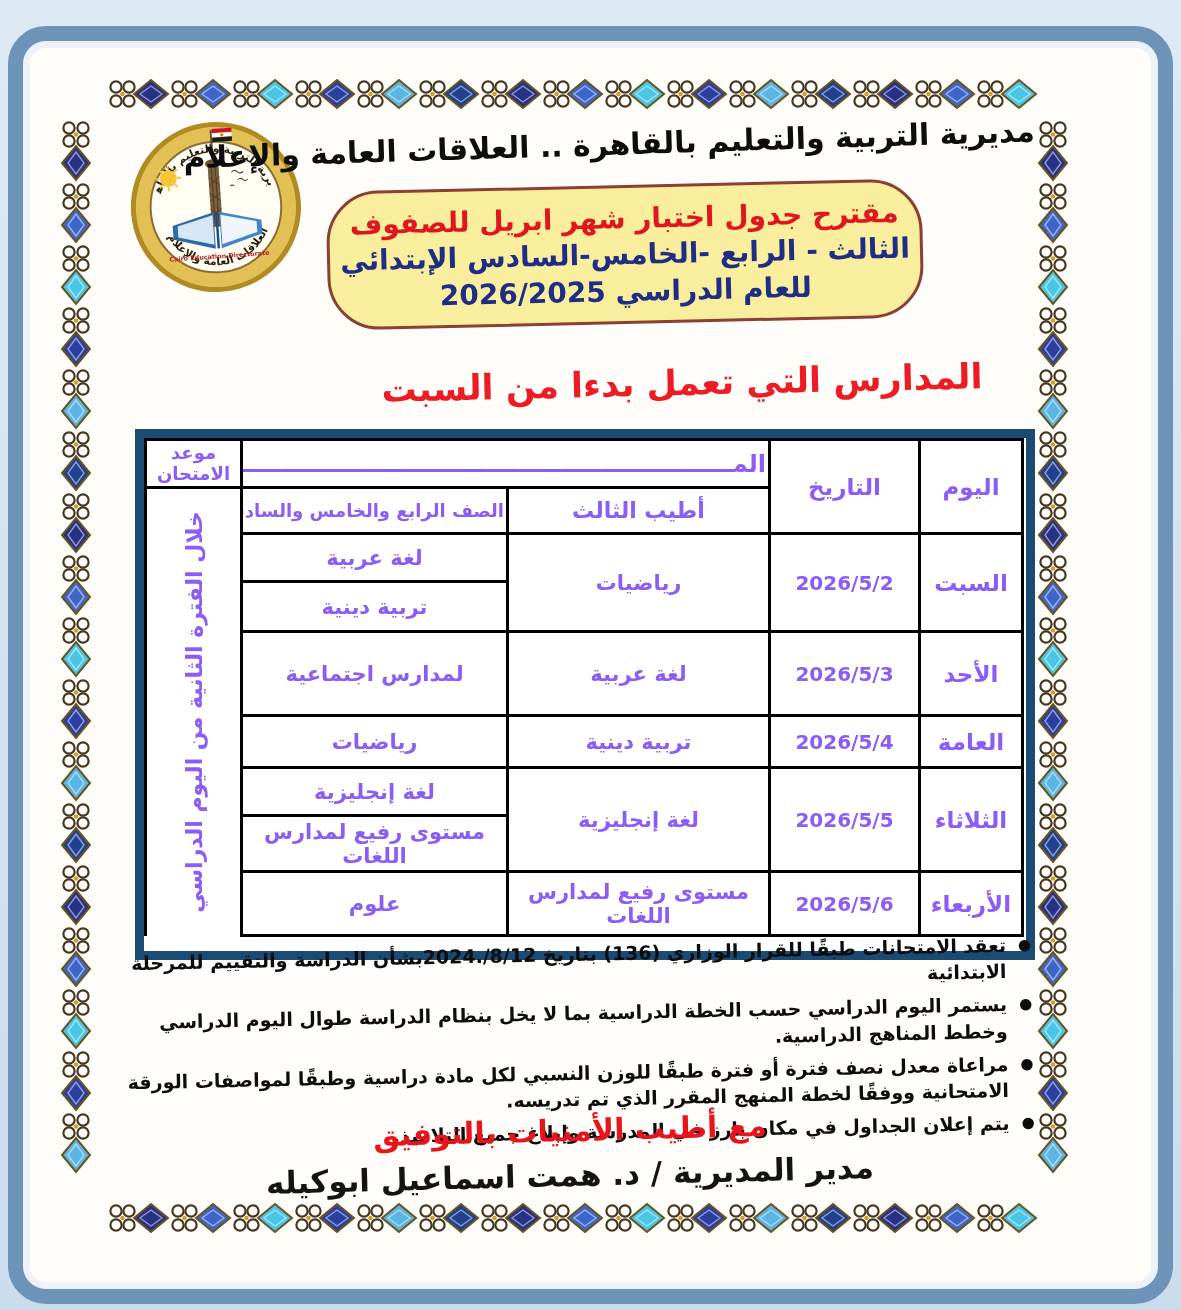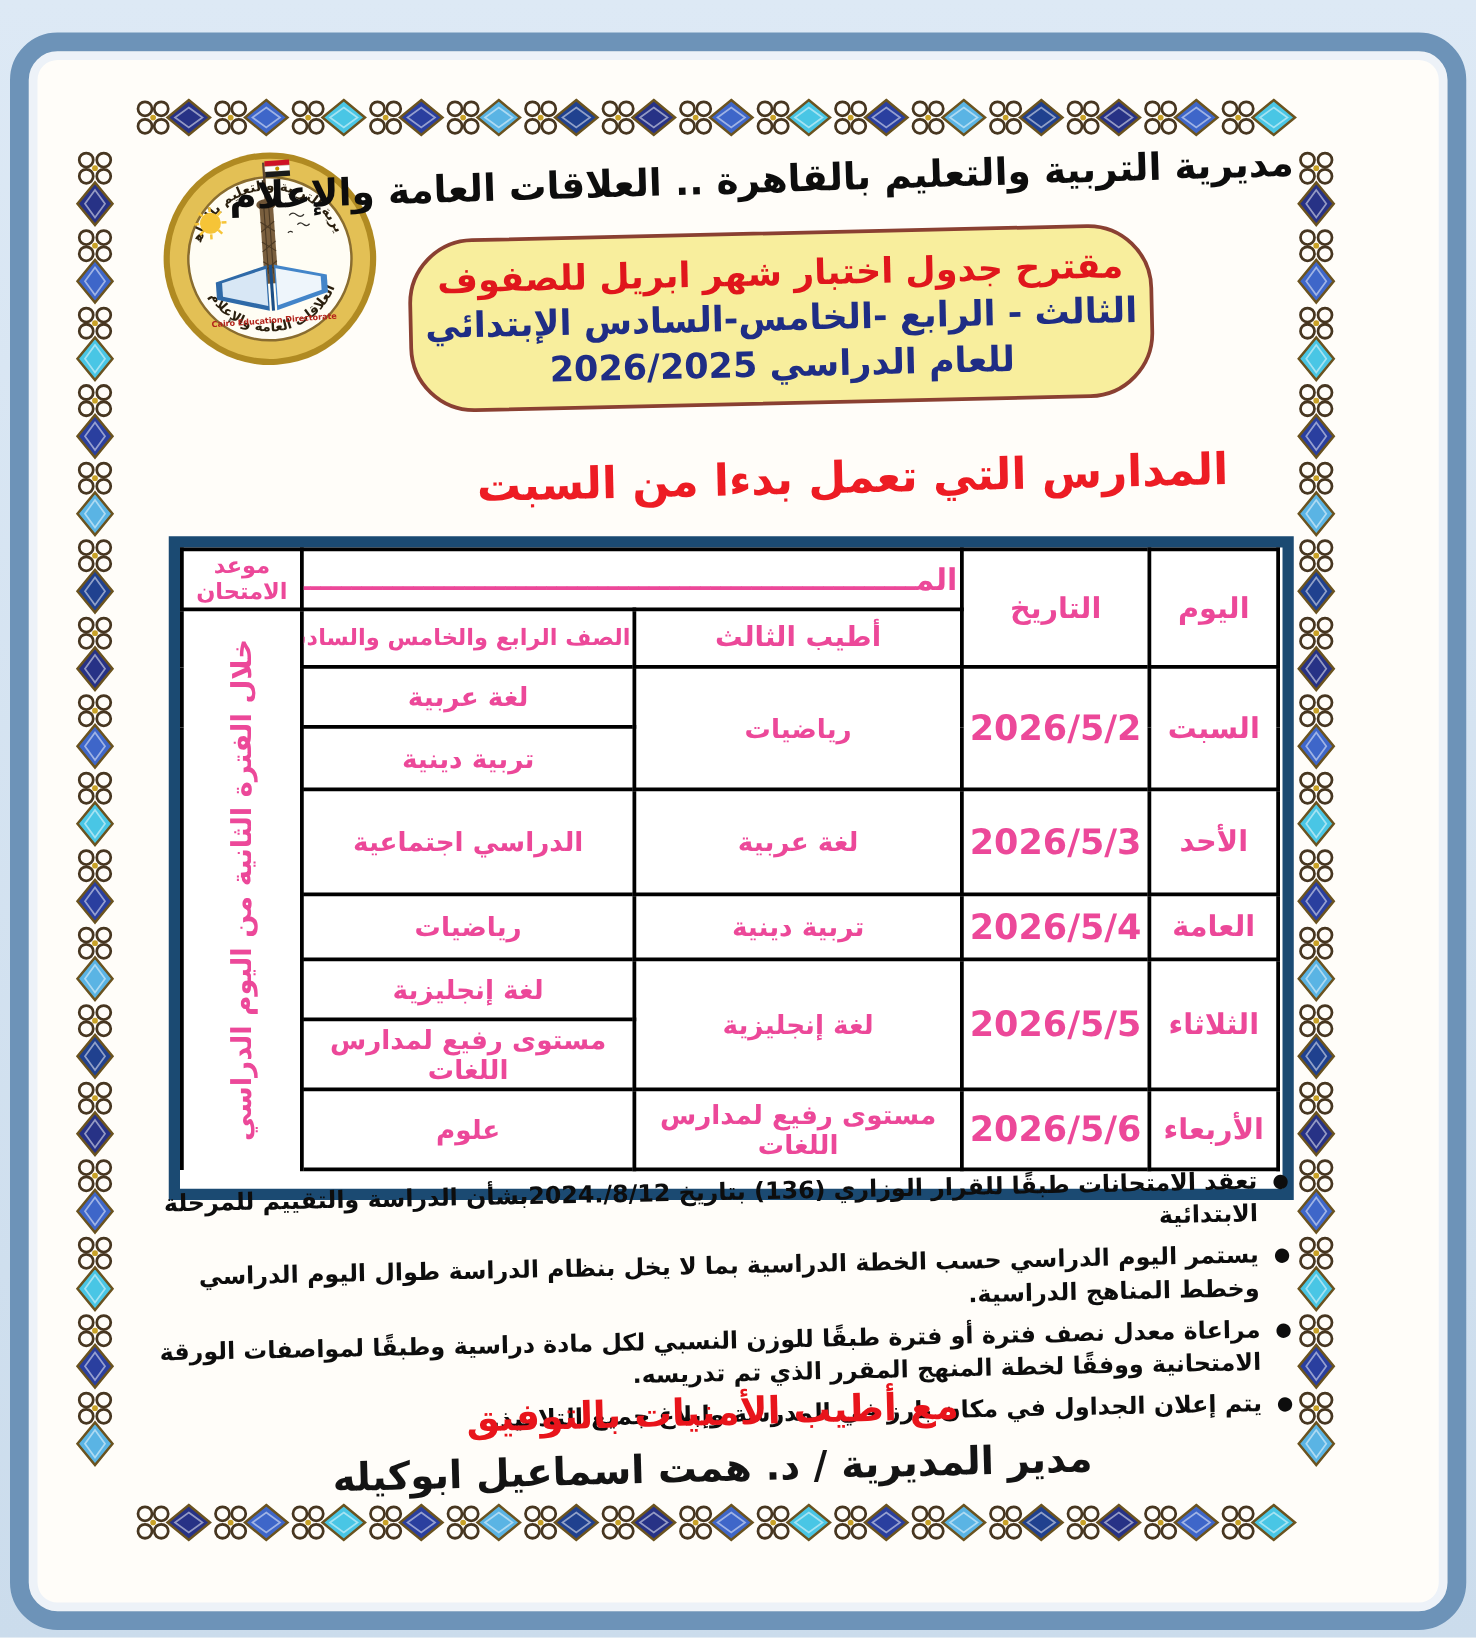--- a/index.html
+++ b/index.html
@@ -23,30 +23,30 @@
   .title-box{position:absolute;left:222px;top:70px;width:596px;background:#f8ee9d;border:3px solid #8a4032;
     border-radius:52px;text-align:center;padding:13px 8px 11px;transform:rotate(-1.3deg);box-sizing:border-box;}
   .tb-red{color:#e0161c;font-size:28px;font-weight:bold;line-height:1.3;}
   .tb-blue{color:#1f2d85;font-size:28px;font-weight:bold;line-height:1.3;}
   .subtitle{position:absolute;top:248px;left:0;right:0;text-align:center;color:#ed1c24;font-size:35px;
     font-weight:bold;transform:translateX(112px) rotate(-1.3deg);}
   
   .table-wrap{position:absolute;left:30px;top:314px;width:900px;}
   .table-frame{border:9px solid #1b4a72;background:#fff;padding:0 2px 14px 8px;box-sizing:border-box;}
   table{width:100%;border-collapse:collapse;direction:rtl;table-layout:fixed;}
-  td{border:3px solid #000;text-align:center;vertical-align:middle;font-weight:bold;color:#ec4899;padding:2px;overflow:hidden;}
+  td{border:3px solid #000;text-align:center;vertical-align:middle;font-weight:bold;color:#8b5cf6;padding:2px;overflow:hidden;}
   .h1{height:48px}.h2{height:46px}
   .r1{height:48px}.r2{height:50px}.r3{height:84px}.r4{height:52px}.r5{height:48px}.r6{height:56px}.r7{height:64px}
   .hday,.hdate{font-size:23px}
   .hsubj{font-size:24px;white-space:nowrap}
   .htime{font-size:18px;line-height:1.15;padding:1px}
   .hg3{font-size:22px}
   .hg456{font-size:18px;white-space:nowrap}
   .day{font-size:23px}
-  .date{font-size:28px;direction:ltr}
+  .date{font-size:20px;direction:ltr}
   .subj{font-size:21px}
   .vcell{position:relative;border-bottom:none;}
   .vtext{position:absolute;top:50%;left:50%;transform:translate(-50%,-50%) rotate(-90deg);
     white-space:nowrap;font-size:22px;font-weight:bold;}
   
   .notes{position:absolute;top:826px;right:2px;left:8px;transform:rotate(-1.2deg);}
   .note{display:flex;gap:12px;font-size:19px;font-weight:bold;color:#0d0d0d;line-height:1.38;margin-bottom:7px;}
   .note .bullet{flex:0 0 auto;font-size:15px;margin-top:3px;}
   .closing{position:absolute;top:998px;left:0;right:0;text-align:center;color:#e8141b;font-size:30px;
     font-weight:bold;transform:rotate(-1.5deg);}
@@ -756,21 +756,21 @@
               <td class="subj" rowspan="2">رياضيات</td>
               <td class="subj">لغة عربية</td>
             </tr>
             <tr class="r2">
               <td class="subj">تربية دينية</td>
             </tr>
             <tr class="r3">
               <td class="day">الأحد</td>
               <td class="date">2026/5/3</td>
               <td class="subj">لغة عربية</td>
-              <td class="subj">الدراسي اجتماعية</td>
+              <td class="subj">لمدارس اجتماعية</td>
             </tr>
             <tr class="r4">
               <td class="day">العامة</td>
               <td class="date">2026/5/4</td>
               <td class="subj">تربية دينية</td>
               <td class="subj">رياضيات</td>
             </tr>
             <tr class="r5">
               <td class="day" rowspan="2">الثلاثاء</td>
               <td class="date" rowspan="2">2026/5/5</td>

